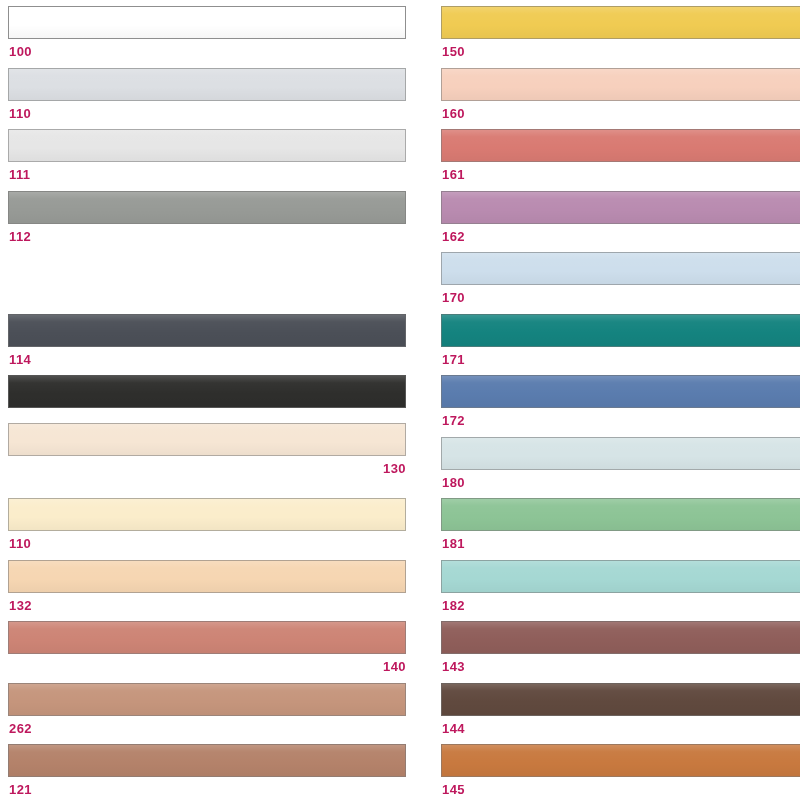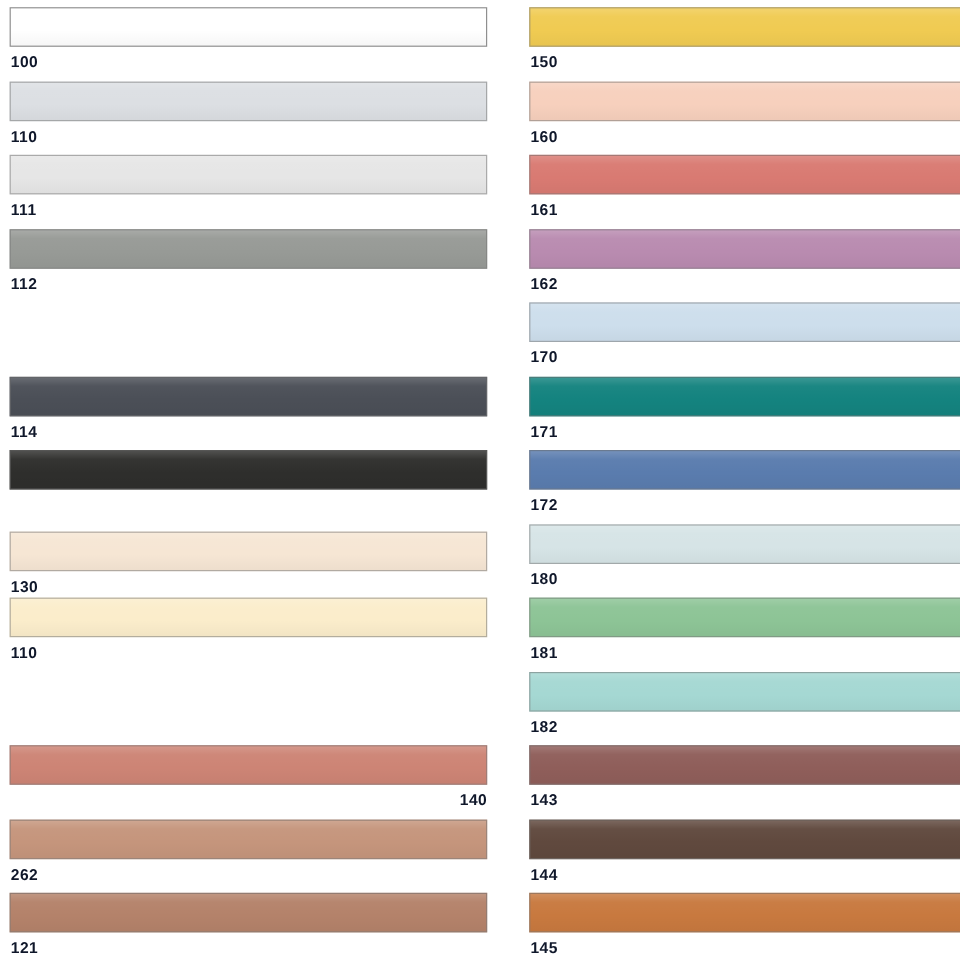--- a/index.html
+++ b/index.html
@@ -66,21 +66,21 @@
   }
 
   .swatch-bar.white-bar {
     border-color: #8f8f8f;
   }
 
   .swatch-label {
     font-family: "Liberation Sans", sans-serif;
     font-size: 13px;
     font-weight: bold;
-    color: #0f172a;
+    color: #be185d;
     letter-spacing: 0.4px;
     line-height: 15px;
     margin-top: 5px;
     padding-left: 1px;
     user-select: none;
   }
 </style>
 </head>
 <body>
 
@@ -102,27 +102,31 @@
         <div class="swatch-bar" title="#979a96" style="background: rgb(151, 154, 150);"></div>
         <div class="swatch-label">112</div>
       </div>
       <div class="swatch-entry" style="top: 313.5px;">
         <div class="swatch-bar" title="#4b4f57" style="background: rgb(75, 79, 87);"></div>
         <div class="swatch-label">114</div>
       </div>
       <div class="swatch-entry" style="top: 375px;">
         <div class="swatch-bar" title="#2e2e2c" style="background: rgb(46, 46, 44);"></div>
       </div>
-      <div class="swatch-entry" style="top: 443px;">
+      <div class="swatch-entry" style="top: 423px; text-align: right;">
         <div class="swatch-bar" title="#f6e6d4" style="background: rgb(246, 230, 212);"></div>
         <div class="swatch-label">130</div>
       </div>
       <div class="swatch-entry" style="top: 498px;">
         <div class="swatch-bar" title="#fbedcb" style="background: rgb(251, 237, 203);"></div>
         <div class="swatch-label">110</div>
+      </div>
+      <div class="swatch-entry" style="top: 559.5px;">
+        <div class="swatch-bar" title="#f6d6b2" style="background: rgb(246, 214, 178);"></div>
+        <div class="swatch-label">132</div>
       </div>
       <div class="swatch-entry" style="top: 621px; text-align: right;">
         <div class="swatch-bar" title="#cd8475" style="background: rgb(205, 132, 117);"></div>
         <div class="swatch-label">140</div>
       </div>
       <div class="swatch-entry" style="top: 682.5px;">
         <div class="swatch-bar" title="#c5957c" style="background: rgb(197, 149, 124);"></div>
         <div class="swatch-label">262</div>
       </div>
       <div class="swatch-entry" style="top: 744px;">

